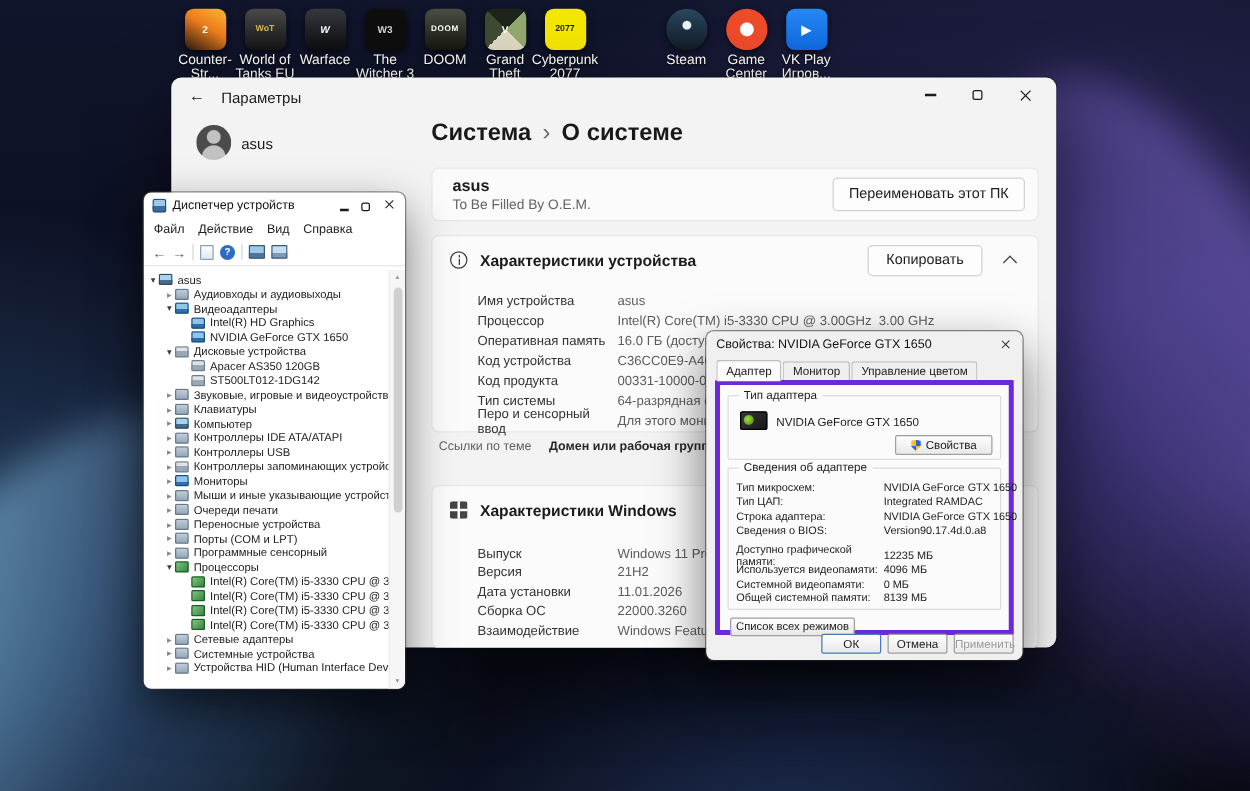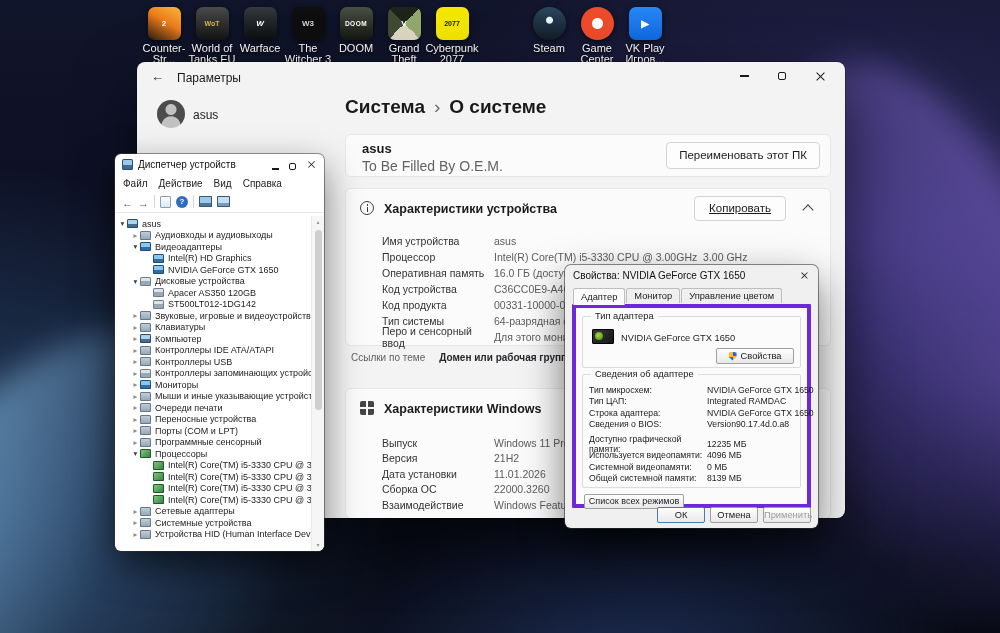--- a/index.html
+++ b/index.html
@@ -60,28 +60,28 @@
     background:radial-gradient(circle at 50% 34%,#c2c2c2 0 5px,rgba(0,0,0,0) 6px),
                radial-gradient(circle at 50% 92%,#c2c2c2 0 9px,rgba(0,0,0,0) 10px),#4c4c4c;}
   .st-user{position:absolute;left:56px;top:46px;font-size:12px;color:#1b1b1b;}
   .st-head{position:absolute;left:208px;top:34px;display:flex;gap:9px;align-items:center;
     font-size:19px;font-weight:bold;color:#191919;}
   .st-head .sep{color:#6b6b6b;font-weight:normal;}
   .card{position:absolute;left:208px;width:486px;background:#fbfbfb;border:1px solid #e7e7e7;border-radius:6px;}
   .btn{background:#fdfdfd;border:1px solid #d2d2d2;border-radius:4px;color:#1b1b1b;text-align:center;}
   .card-name{top:72px;height:43px;}
   .cn-title{position:absolute;left:16px;top:6px;font-size:13px;font-weight:bold;color:#1b1b1b;}
-  .cn-sub{position:absolute;left:16px;top:23px;font-size:14px;color:#636363;}
+  .cn-sub{position:absolute;left:16px;top:23px;font-size:11px;color:#636363;}
   .cn-btn{position:absolute;right:10px;top:7px;height:27px;line-height:25px;padding:0 12px;font-size:11.5px;}
   .card-specs{top:126px;height:158px;}
   .ico-info{position:absolute;left:14px;top:12px;width:14px;height:14px;border:1.3px solid #3c3c3c;border-radius:50%;}
   .ico-info::before{content:"";position:absolute;left:5.5px;top:2px;width:1.6px;height:1.6px;background:#3c3c3c;}
   .ico-info::after{content:"";position:absolute;left:5.5px;top:5px;width:1.6px;height:5px;background:#3c3c3c;}
   .cs-title{position:absolute;left:38px;top:13px;font-size:12.5px;font-weight:bold;color:#1b1b1b;}
-  .cs-copy{position:absolute;right:44px;top:7px;height:25px;line-height:23px;padding:0 14px;font-size:11.5px;text-decoration:underline;}
+  .cs-copy{position:absolute;right:44px;top:7px;height:25px;line-height:23px;padding:0 14px;font-size:11.5px;}
   .chev-up{position:absolute;right:18px;top:17px;width:8px;height:8px;
     border-left:1.6px solid #3c3c3c;border-top:1.6px solid #3c3c3c;transform:rotate(45deg);}
   .rows{position:absolute;left:36px;right:8px;}
   .cs-rows{top:44px;} .cw-rows{top:46px;}
   .srow{display:flex;align-items:center;height:16px;}
   .cw-rows .srow{height:15.5px;}
   .sl{width:112px;flex:none;font-size:10.5px;color:#333;}
   .sv{font-size:10.5px;color:#5c5c5c;white-space:pre;}
   .related{position:absolute;left:214px;top:290px;display:flex;gap:14px;align-items:center;font-size:10px;}
   .rel-label{color:#5f5f5f;}
@@ -130,21 +130,21 @@
   .dm-scrollbar{position:absolute;top:62px;right:0;width:13px;bottom:0;background:#f6f6f6;border-left:1px solid #ececec;}
   .dm-up,.dm-down{position:absolute;left:0;width:12px;height:12px;font-size:6px;color:#9a9a9a;text-align:center;line-height:12px;}
   .dm-up{top:0;} .dm-down{bottom:0;}
   .dm-thumb{position:absolute;left:2.5px;top:14px;width:7px;height:180px;background:#cfcfcf;border-radius:4px;}
   
   .win-nv{position:absolute;left:565px;top:265px;width:253px;height:263px;background:#f0f0f0;border-radius:6px;
     overflow:hidden;z-index:5;box-shadow:0 16px 40px rgba(0,0,0,.55),0 0 0 1px rgba(70,70,70,.6);}
   .nv-titlebar{height:20px;display:flex;align-items:center;padding:0 8px;}
   .nv-title{flex:1;font-size:10px;color:#111;white-space:nowrap;}
   .nv-close{transform:scale(.75);}
-  .nv-tabs{position:absolute;left:8px;top:23px;display:flex;align-items:flex-start;height:17px;}
+  .nv-tabs{position:absolute;left:8px;top:23px;display:flex;align-items:center;height:17px;}
   .nv-tab{font-size:9.3px;color:#1b1b1b;padding:0 7px;height:15px;line-height:15px;background:#efefef;
     border:1px solid #bdbdbd;border-bottom:none;border-radius:2.5px 2.5px 0 0;margin-right:1px;}
   .nv-tab.tab-yes{background:#fbfbfb;height:17px;line-height:17px;position:relative;z-index:2;}
   .nv-page{position:absolute;left:7px;right:7px;top:39px;height:204px;background:#fbfbfb;
     border:4px solid #6d28d9;border-radius:1px;}
   .nv-group{position:absolute;left:6px;right:6px;border:1px solid #dcdcdc;border-radius:2px;}
   .nv-group1{top:8px;height:52px;}
   .nv-group2{top:66px;height:114px;}
   .nv-grouplabel{position:absolute;left:8px;top:-6px;background:#fbfbfb;padding:0 4px;font-size:9.3px;color:#1b1b1b;}
   .nv-gpuimg{position:absolute;left:9px;top:12px;width:22px;height:15px;border-radius:2px;

